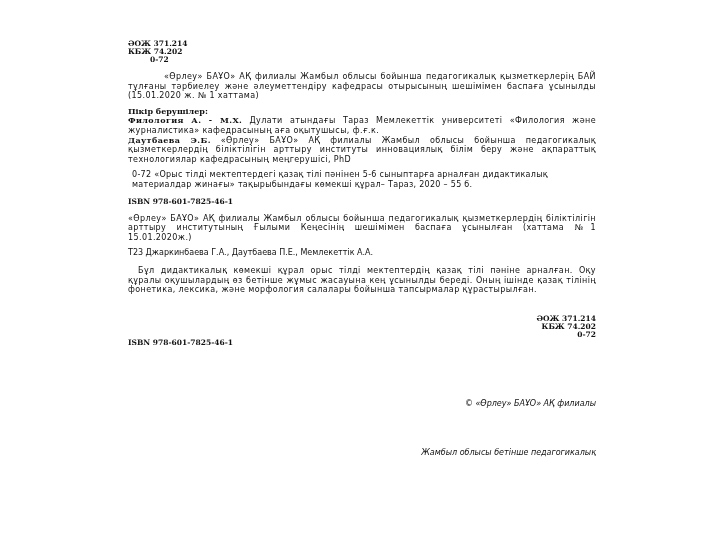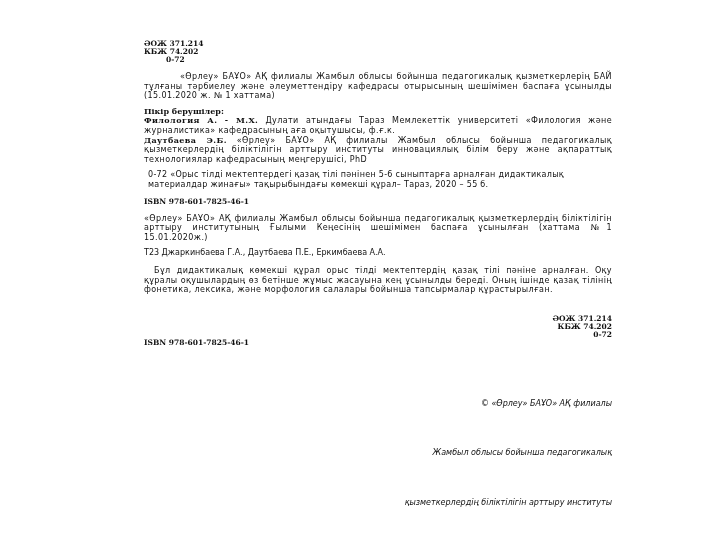--- a/index.html
+++ b/index.html
@@ -1,18 +1,18 @@
 <!DOCTYPE html>
 <html><head>
 <meta charset="utf-8">
 <style>
   html, body { margin:0; padding:0; background:#ffffff; }
   body { width:720px; height:540px; position:relative; overflow:hidden;
          font-family:"DejaVu Sans", sans-serif; color:#111; }
-  .page { position:absolute; left:144px; top:40px; width:468px; font-size:8px; line-height:9.6px; }
+  .page { position:absolute; left:128px; top:40px; width:468px; font-size:8px; line-height:9.6px; }
   .b { font-weight:bold; font-family:"DejaVu Serif", serif; }
   .just { text-align:justify; text-align-last:left; letter-spacing:0.4px; }
   .indent { text-indent:36px; }
   .ind2 { text-indent:10px; }
   .center { text-align:left; letter-spacing:0.3px; }
   .right { text-align:right; }
   .it { font-style:italic;margin-top:40px; }
   .code { font-family:"DejaVu Serif", serif; font-weight:bold; font-size:7.5px; line-height:8px; }
   .udk-num { padding-left:22px; } .gap6 { height:6px; } .gap8 { height:8px; } .gap12 { height:12px; } .gap20 { height:20px; }
 </style>
@@ -40,28 +40,27 @@
   <div class="gap6"></div>
   <div class="center" style="padding:0 4px;">0-72 «Орыс тілді мектептердегі қазақ тілі пәнінен 5-6 сыныптарға арналған дидактикалық материалдар жинағы» тақырыбындағы көмекші құрал– Тараз, 2020 – 55 б.</div>
 
   <div class="gap8"></div>
   <div class="code">ISBN 978-601-7825-46-1</div>
 
   <div class="gap8"></div>
   <div class="just">«Өрлеу» БАҰО» АҚ филиалы Жамбыл облысы бойынша педагогикалық қызметкерлердің біліктілігін арттыру институтының Ғылыми Кеңесінің шешімімен баспаға ұсынылған (хаттама №1 15.01.2020ж.)</div>
 
   <div class="gap6"></div>
-  <div>Т23 Джаркинбаева Г.А., Даутбаева П.Е., Еркимбаева А.А.</div>
+  <div>Т23 Джаркинбаева Г.А., Даутбаева П.Е., Мемлекеттік А.А.</div>
 
   <div class="gap8"></div>
   <div class="just ind2">Бұл дидактикалық көмекші құрал орыс тілді мектептердің қазақ тілі пәніне арналған. Оқу құралы оқушылардың өз бетінше жұмыс жасауына кең ұсынылды береді. Оның ішінде қазақ тілінің фонетика, лексика, және морфология салалары бойынша тапсырмалар құрастырылған.</div>
 
   <div class="gap20"></div>
   <div class="code right">ӘОЖ 371.214</div>
   <div class="code right">КБЖ 74.202</div>
   <div class="code right">0-72</div>
   <div class="code">ISBN 978-601-7825-46-1</div>
 
   <div class="gap12"></div>
   <div class="right it">© «Өрлеу» БАҰО» АҚ филиалы</div>
-  <div class="right it">Жамбыл облысы бойынша педагогикалық</div>
-  <div class="right it">қызметкерлердің біліктілігін арттыру институты</div>
+  <div class="right it">Жамбыл облысы бетінше педагогикалық</div>
 </div>
 
 </body></html>

